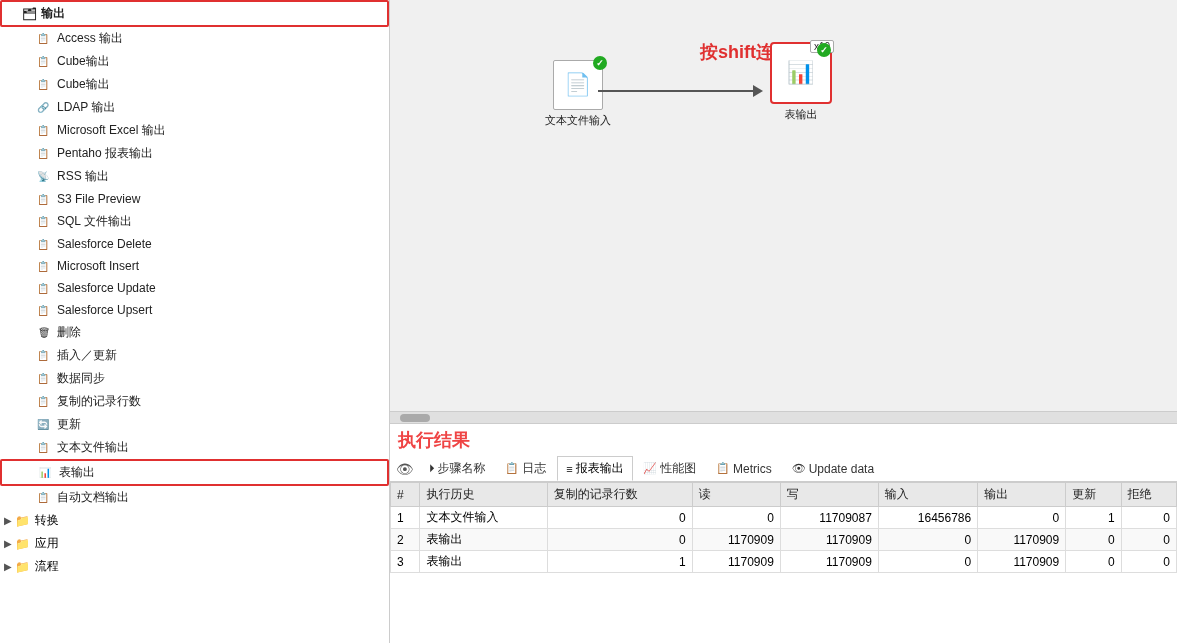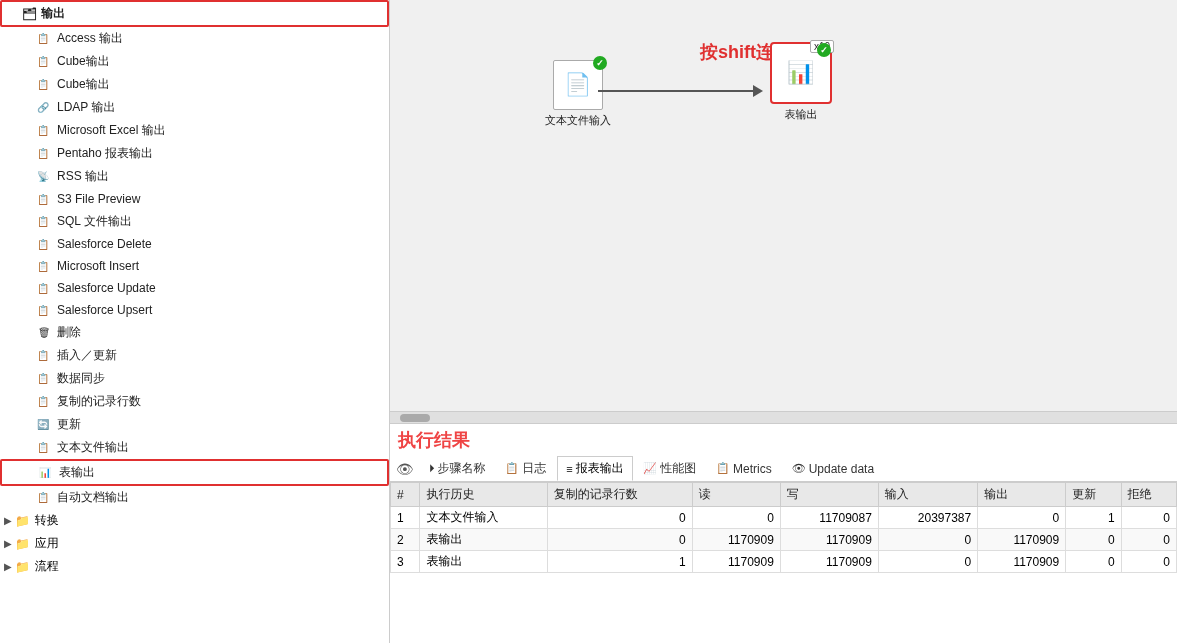--- a/index.html
+++ b/index.html
@@ -437,21 +437,21 @@
               <th>拒绝</th>
             </tr>
           </thead>
         <tbody id="table-body">
             <tr>
               <td>1</td>
               <td>文本文件输入</td>
               <td>0</td>
               <td>0</td>
               <td>11709087</td>
-              <td>20397387</td>
+              <td>16456786</td>
               <td>0</td>
               <td>1</td>
               <td>0</td>
             </tr>
             <tr>
               <td>2</td>
               <td>表输出</td>
               <td>0</td>
               <td>1170909</td>
               <td>1170909</td>

